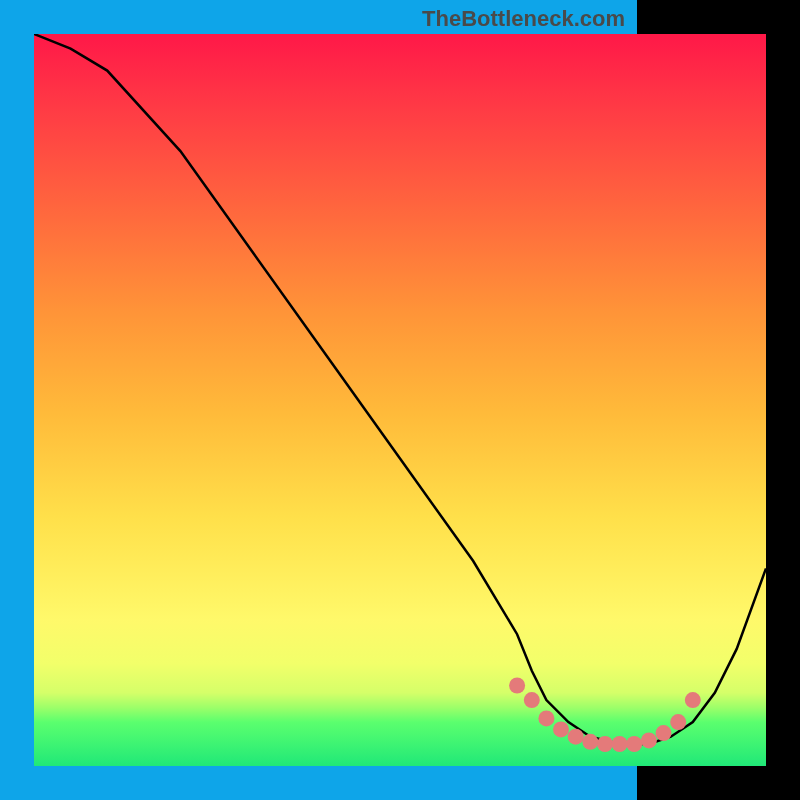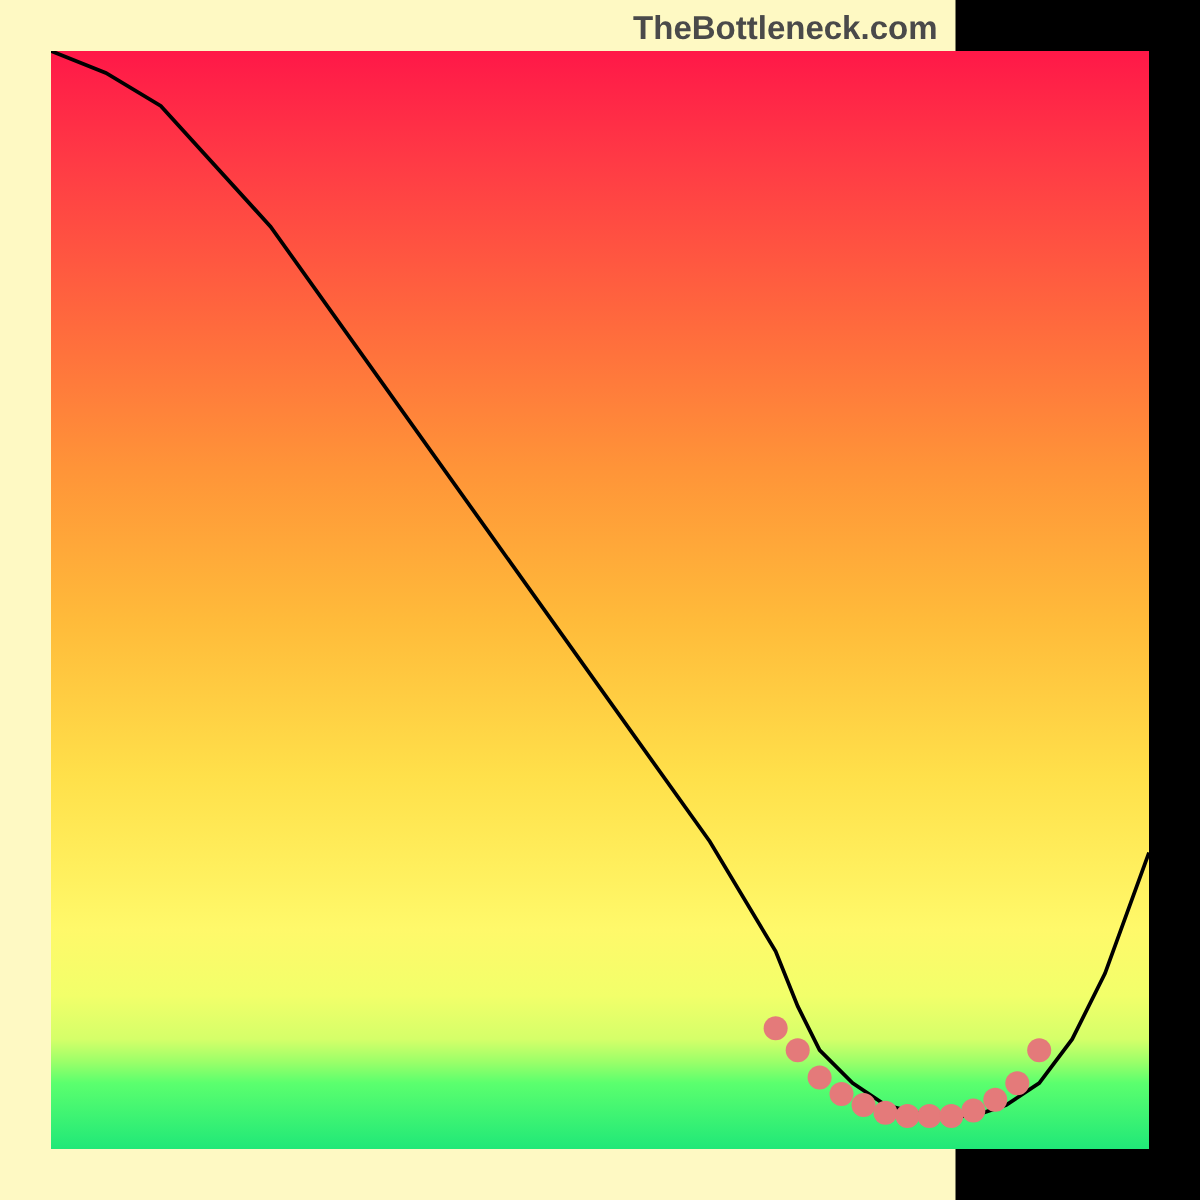--- a/index.html
+++ b/index.html
@@ -8,21 +8,21 @@
     width: 800px;
     height: 800px;
     background: #000;
     overflow: hidden;
     font-family: Arial, Helvetica, sans-serif;
   }
   .frame {
     position: relative;
     width: 637px;
     height: 800px;
-    background: #fef9c3;
+    background: #0ea5e9;
   }
   .watermark {
     position: absolute;
     top: 6px;
     right: 12px;
     color: #4a4a4a;
     font-size: 22px;
     font-weight: 600;
     z-index: 10;
   }

